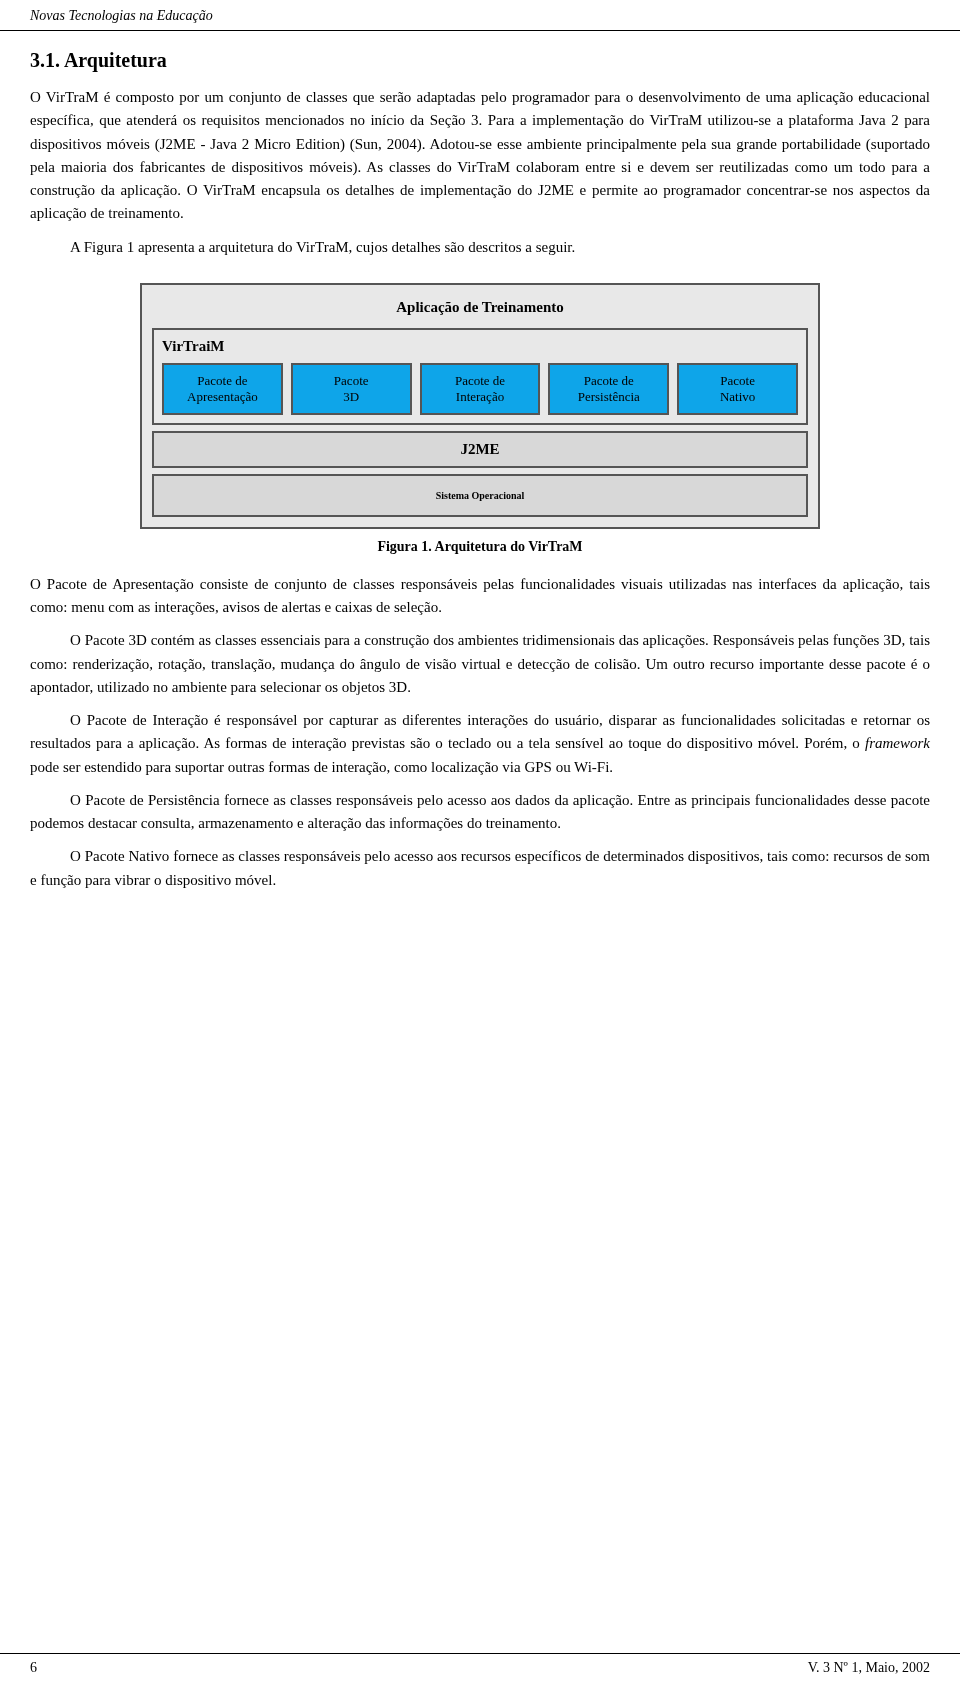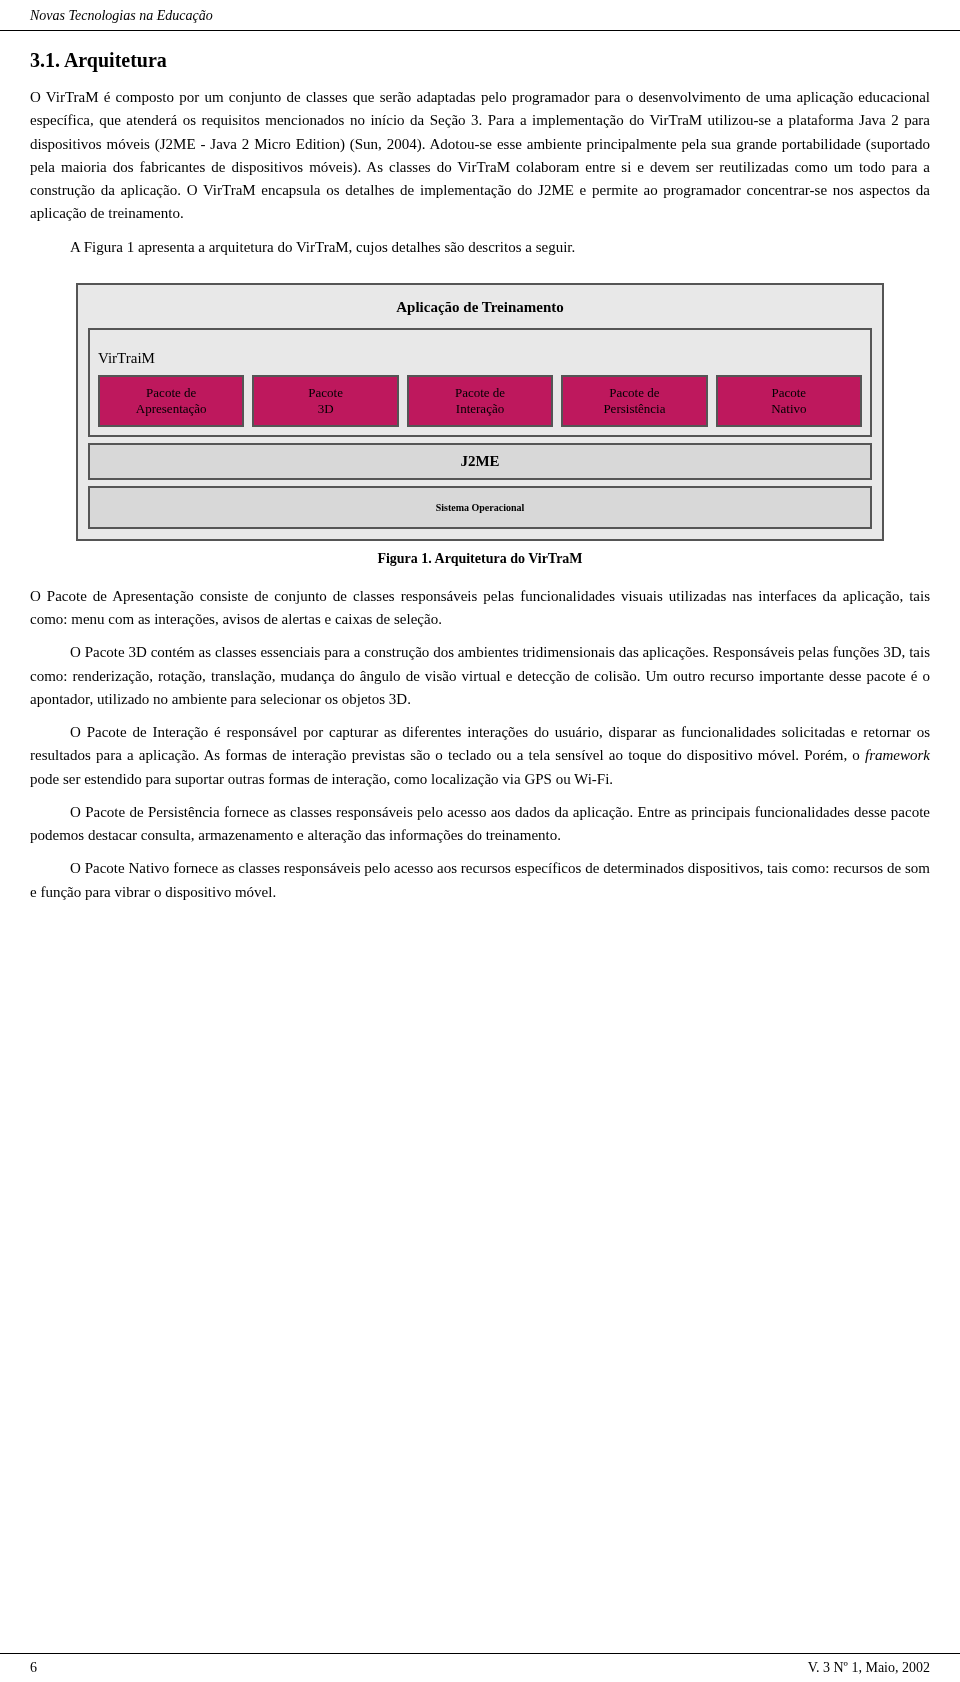--- a/index.html
+++ b/index.html
@@ -76,21 +76,21 @@
       text-align: justify;
       margin-bottom: 10px;
       line-height: 1.55;
       text-indent: 40px;
     }
     em { font-style: italic; }
 
     
     .diagram-container {
       margin: 24px auto 10px auto;
-      width: 808px;
+      width: 680px;
     }
 
     .diag-outer {
       border: 2px solid #555;
       background: #e8e8e8;
       padding: 10px 10px 10px 10px;
       margin-bottom: 4px;
     }
 
     .diag-app-label {
@@ -102,34 +102,33 @@
       padding: 4px 0;
     }
 
     .diag-virtraim-box {
       border: 2px solid #555;
       background: #e8e8e8;
       padding: 8px 8px 8px 8px;
       margin-bottom: 6px;
     }
     .diag-virtraim-label {
-      font-weight: normal;
+      font-weight: bold;
       font-size: 15px;
       margin-bottom: 8px;
-      margin-top: 12px;
     }
     .diag-packages {
       display: flex;
       gap: 8px;
       justify-content: space-between;
     }
     .diag-package {
       flex: 1;
       border: 2px solid #555;
-      background: #be185d;
+      background: #0ea5e9;
       text-align: center;
       font-size: 13px;
       padding: 8px 4px;
       min-height: 50px;
       display: flex;
       align-items: center;
       justify-content: center;
     }
 
     .diag-j2me-row {

